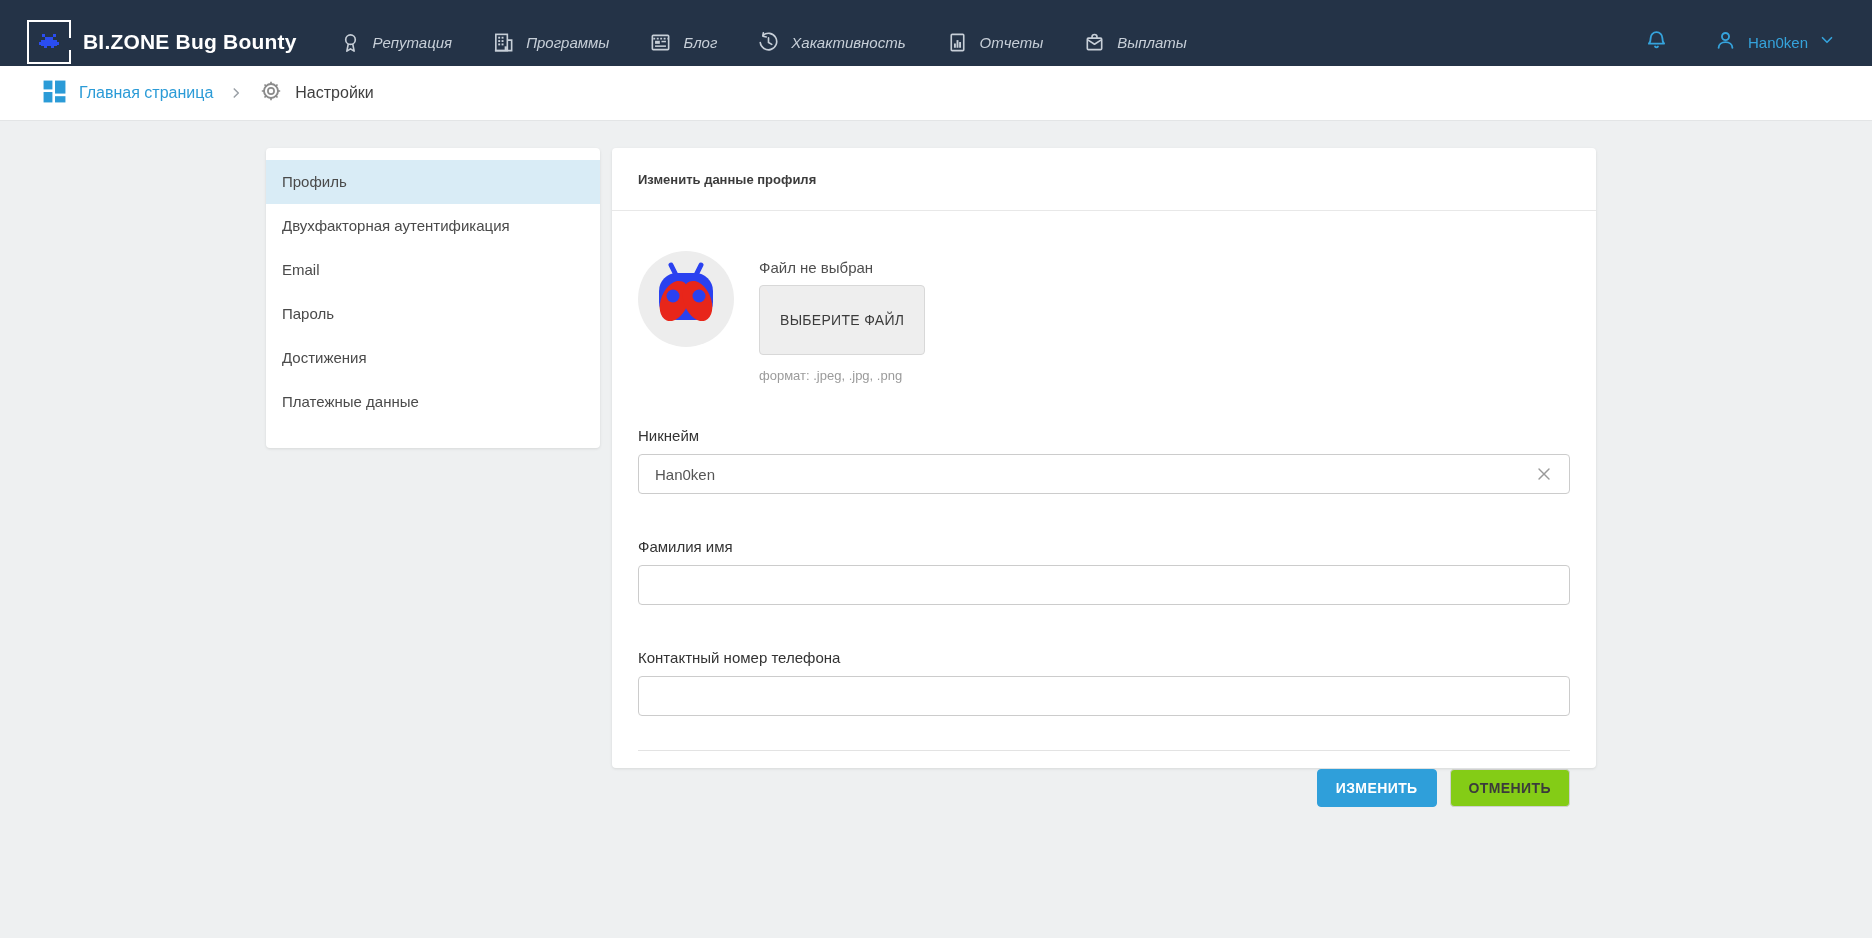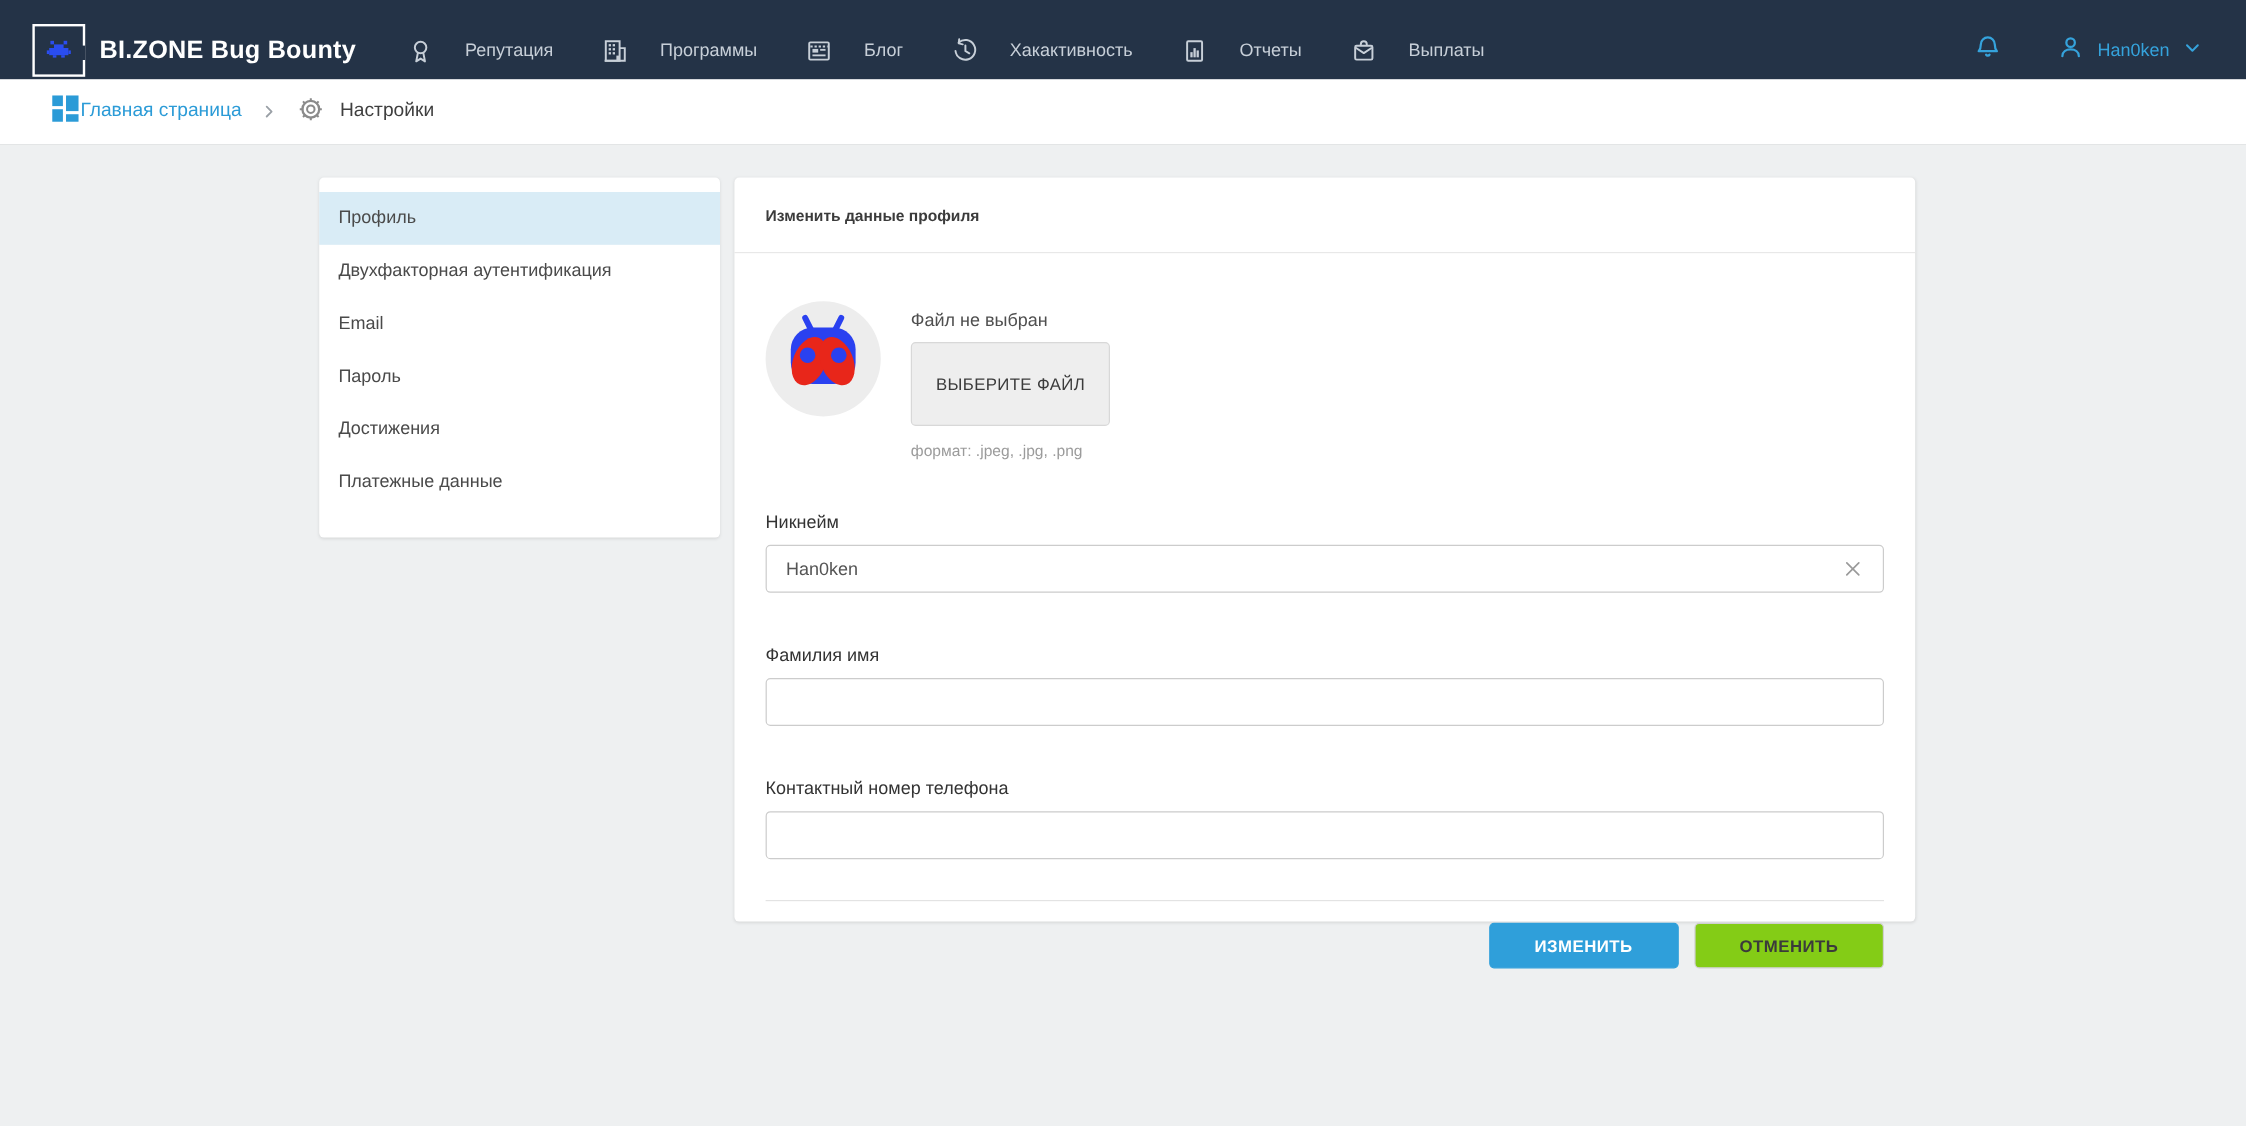--- a/index.html
+++ b/index.html
@@ -8,32 +8,32 @@
   .page { position:relative; width:1872px; height:938px; background:#eef0f1; overflow:hidden; }
 
   
   .navbar { position:absolute; left:0; top:0; width:100%; height:84px; background:#243347;
             display:flex; align-items:center; padding:0 36px 0 27px; }
   .logo-box { position:relative; width:44px; height:44px; border:2px solid #ffffff; display:flex;
               align-items:center; justify-content:center; flex:0 0 auto; }
   .logo-box .notch { position:absolute; right:-2px; top:16px; width:4px; height:12px; background:#243347; }
   .brand { color:#ffffff; font-size:21px; font-weight:bold; letter-spacing:.2px; margin-left:12px; white-space:nowrap; }
   .nav-menu { display:flex; align-items:center; margin-left:42px; }
-  .nav-item { display:flex; align-items:center; gap:26px; margin-right:40px; cursor:pointer; }
+  .nav-item { display:flex; align-items:center; gap:11px; margin-right:40px; cursor:pointer;font-style:italic; }
   .nav-item svg { display:block; }
   .nav-label { color:#c7cfd8; font-size:15px; white-space:nowrap; }
   .nav-right { margin-left:auto; display:flex; align-items:center; gap:44px; }
   .icon-btn { cursor:pointer; display:flex; align-items:center; }
   .user-chip { display:flex; align-items:center; gap:10px; cursor:pointer; }
   .user-name { color:#35a3dc; font-size:15px; }
 
   
   .crumbbar { position:absolute; left:0; top:66px; width:100%; height:55px; background:#ffffff;
               border-bottom:1px solid #e3e5e6; display:flex; align-items:center; padding-left:42px; }
-  .crumb-home { display:flex; align-items:center; cursor:pointer; }
+  .crumb-home { display:flex; align-items:center; gap:12px; cursor:pointer; }
   .crumb-link { color:#2b9bd7; font-size:16px; }
   .crumb-sep { margin:0 16px; display:flex; align-items:center; }
   .crumb-cur { display:flex; align-items:center; gap:12px; }
   .crumb-text { color:#3f3f3f; font-size:16px; }
 
   
   .card { position:absolute; background:#ffffff; border-radius:4px; box-shadow:0 1px 3px rgba(0,0,0,.10); }
   .side-card { left:266px; top:148px; width:334px; height:300px; padding-top:12px; }
   .side-item { height:44px; line-height:44px; padding-left:16px; font-size:15px; color:#4a4a4a; cursor:pointer; white-space:nowrap; }
   .side-item.active { background:#d9ecf6; }
@@ -58,21 +58,21 @@
   .field-label { font-size:15px; color:#333333; margin-bottom:10px; }
   .input-wrap { position:relative; }
   .text-input { width:100%; height:40px; border:1px solid #cccccc; border-radius:4px; padding:0 44px 0 16px;
                 font-size:15px; color:#555555; outline:none; font-family:"Liberation Sans", sans-serif; background:#fff; }
   .clear-x { position:absolute; right:14px; top:8px; width:24px; height:24px; cursor:pointer;
              display:flex; align-items:center; justify-content:center; }
 
   .footer-rule { margin-top:34px; border-top:1px solid #e3e3e3; }
   .btn-row { display:flex; justify-content:flex-end; align-items:center; margin-top:18px; gap:13px; }
   .btn { height:38px; border-radius:4px; font-size:14px; font-weight:bold; letter-spacing:.4px;
-         padding:0 37px; cursor:pointer; font-family:"Liberation Sans", sans-serif; }
+         padding:0 18px; cursor:pointer; font-family:"Liberation Sans", sans-serif; }
   .btn-primary { background:#2f9fda; border:1px solid #2f9fda; color:#ffffff; }
   .btn-secondary { background:#84cc16; border:1px solid #d0d0d0; color:#3b3b3b; }
 </style>
 </head>
 <body>
 
 <div class="page">
 
   <div class="navbar">
     <div class="logo-box">

